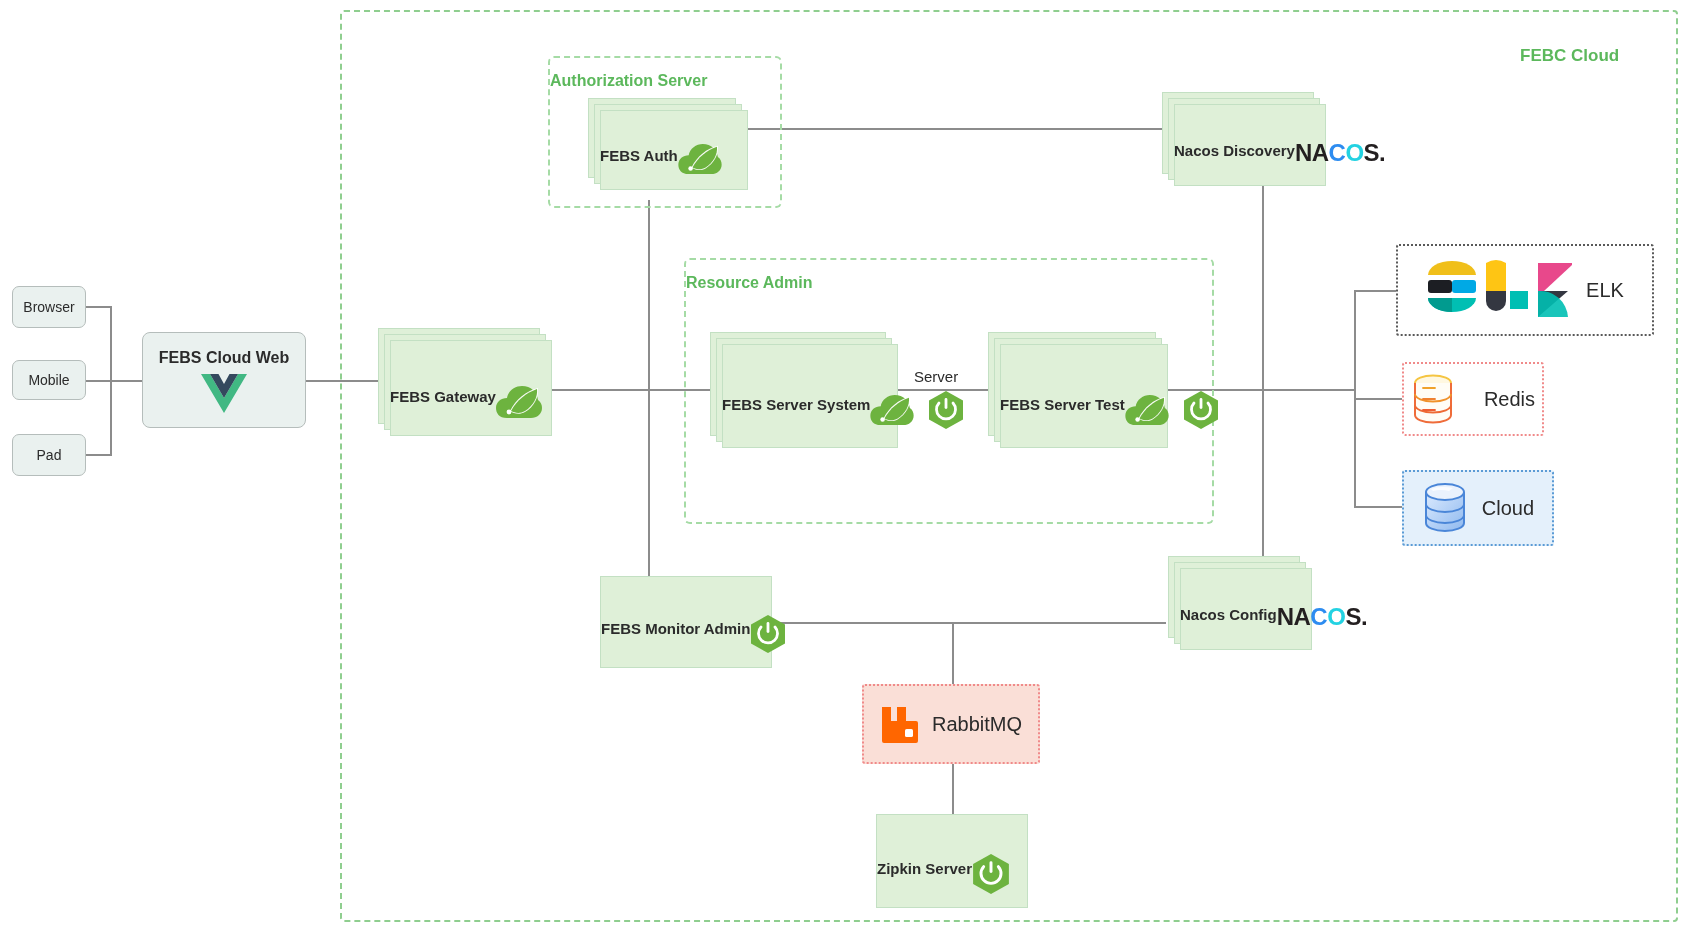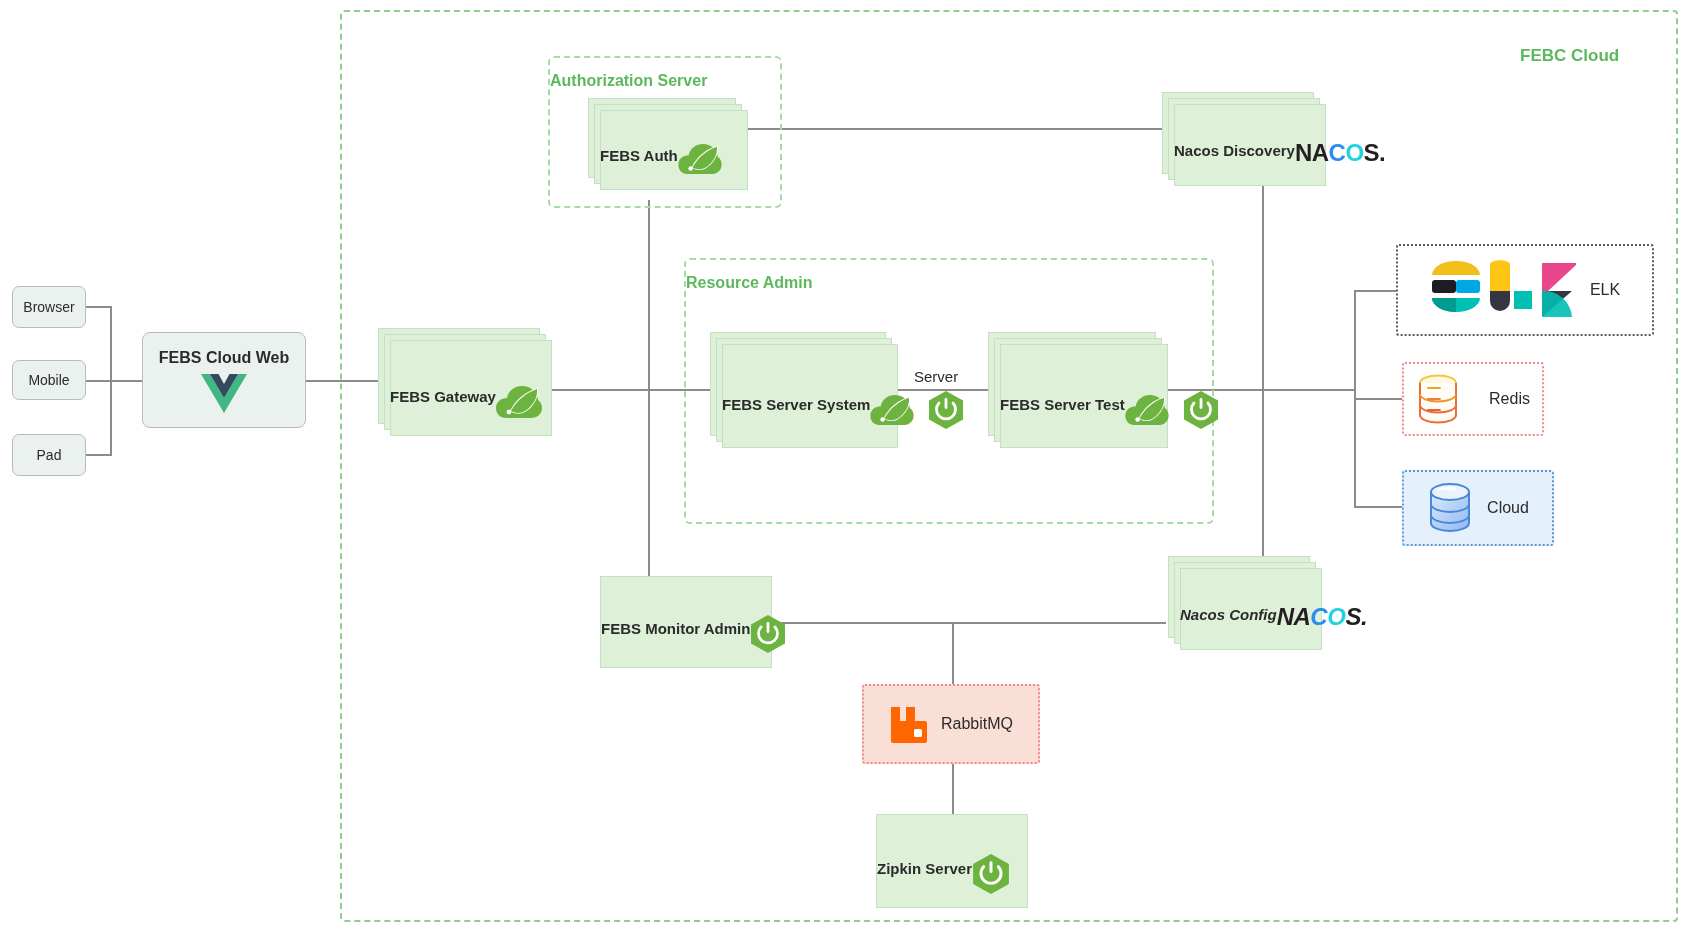--- a/index.html
+++ b/index.html
@@ -139,21 +139,21 @@
   
   .ext-box {
     position: absolute;
     display: flex;
     align-items: center;
     justify-content: center;
     gap: 14px;
     border-radius: 3px;
   }
   .ext-box .label {
-    font-size: 16px;
+    font-size: 20px;
     color: #2b2b2b;
     white-space: nowrap;
   }
   .ext-elk   { border: 2px dotted #595959; background: #ffffff; }
   .ext-redis { border: 2px dotted #f08a8a; background: #ffffff; gap: 29px; }
   .ext-mysql { border: 2px dotted #5b9bd5; background: #e4f0fb; }
   .ext-rabbit{ border: 2px dotted #f08a8a; background: #fadfd7; }
 
   
   .edge-label {
@@ -322,21 +322,21 @@
     <div class="node" style="position:absolute; inset:0; padding-top:12px;">
       <span class="label">Nacos Discovery</span>
       <span class="icons" style="margin-top:4px;">
         <span style="font-size:24px; font-weight:bold; letter-spacing:-0.5px;">
           <span style="color:#231f20;">NA</span><span style="color:#2d8cf0;">C</span><span style="color:#23d2e2;">O</span><span style="color:#231f20;">S</span><span style="color:#231f20;">.</span>
         </span>
       </span>
     </div>
   </div>
 
-  <div class="stack" style="left:1180px; top:568px; width:142px; height:82px;font-style:italic;">
+  <div class="stack" style="left:1180px; top:568px; width:132px; height:82px;">
     <div class="inner-sheet"></div>
     <div class="node" style="position:absolute; inset:0; padding-top:12px;">
       <span class="label">Nacos Config</span>
       <span class="icons" style="margin-top:4px;">
         <span style="font-size:24px; font-weight:bold; letter-spacing:-0.5px;">
           <span style="color:#231f20;">NA</span><span style="color:#2d8cf0;">C</span><span style="color:#23d2e2;">O</span><span style="color:#231f20;">S</span><span style="color:#231f20;">.</span>
         </span>
       </span>
     </div>
   </div>

